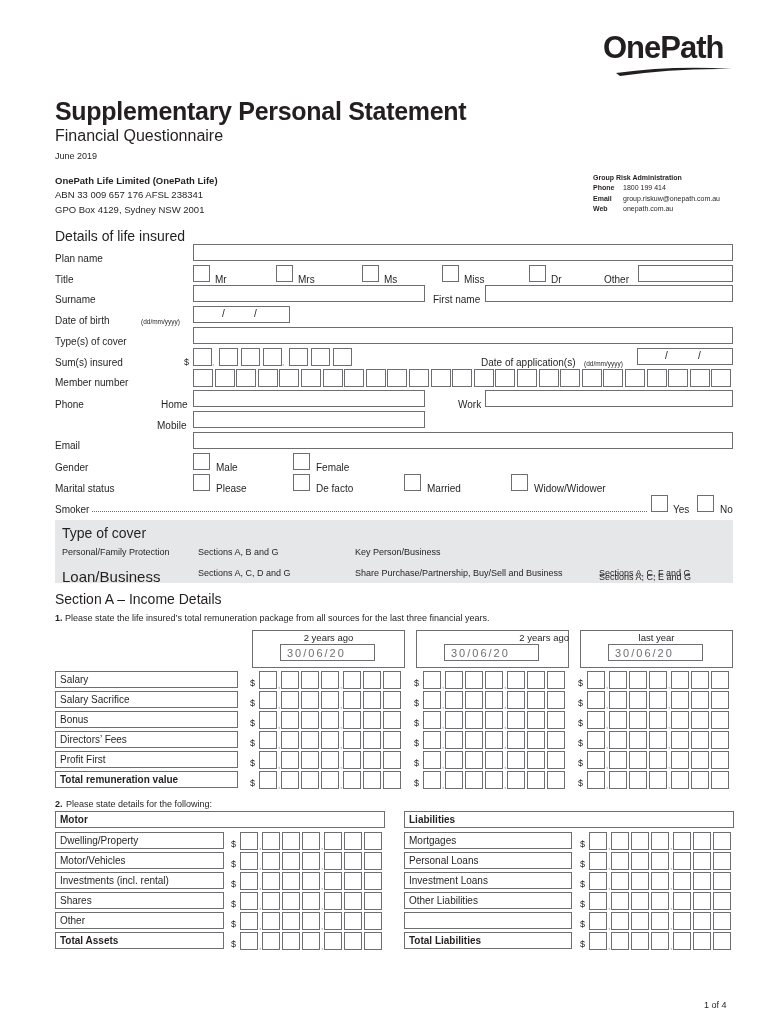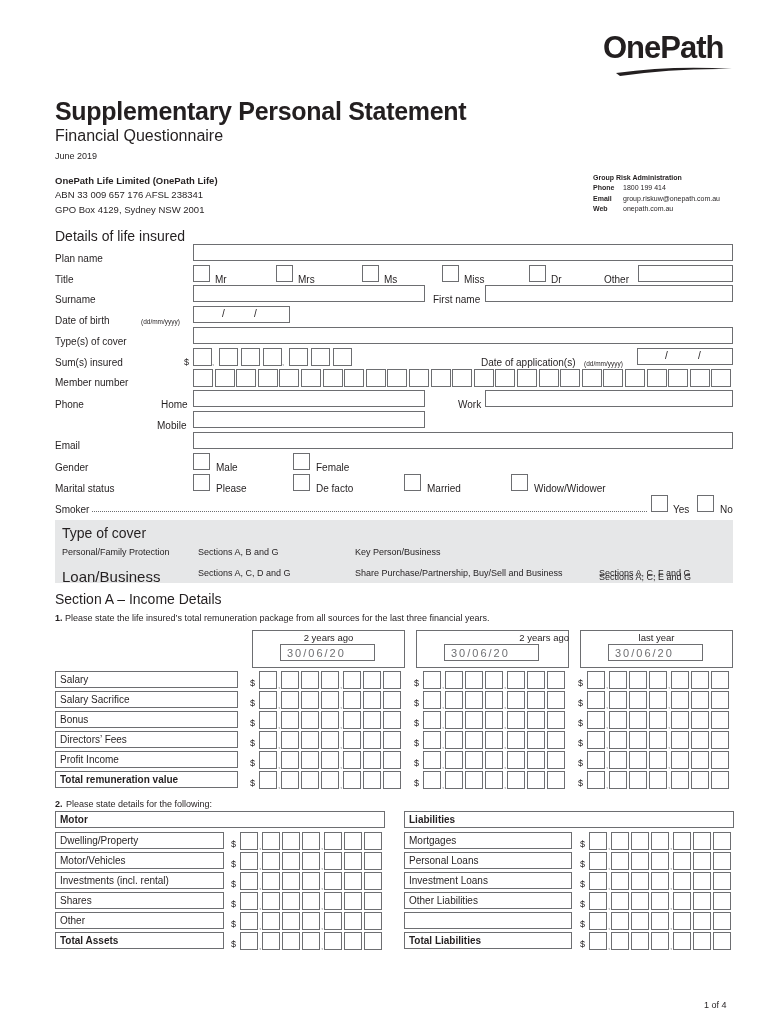--- a/index.html
+++ b/index.html
@@ -309,21 +309,21 @@
     <div class="dollar" style="left:578px;top:738px;">$</div>
     <div class="digit" style="left:587px;top:731px;width:18px;height:18px;"></div>
     <div class="digit" style="left:609px;top:731px;width:18px;height:18px;"></div>
     <div class="digit" style="left:629px;top:731px;width:18px;height:18px;"></div>
     <div class="digit" style="left:649px;top:731px;width:18px;height:18px;"></div>
     <div class="digit" style="left:671px;top:731px;width:18px;height:18px;"></div>
     <div class="digit" style="left:691px;top:731px;width:18px;height:18px;"></div>
     <div class="digit" style="left:711px;top:731px;width:18px;height:18px;"></div>
     <div class="comma" style="left:606px;top:741px;">,</div>
     <div class="comma" style="left:668px;top:741px;">,</div>
-    <div class="rowlbl" style="left:55px;top:751px;width:183px;">Profit Income</div>
+    <div class="rowlbl" style="left:55px;top:751px;width:183px;">Profit First</div>
     <div class="dollar" style="left:250px;top:758px;">$</div>
     <div class="digit" style="left:259px;top:751px;width:18px;height:18px;"></div>
     <div class="digit" style="left:281px;top:751px;width:18px;height:18px;"></div>
     <div class="digit" style="left:301px;top:751px;width:18px;height:18px;"></div>
     <div class="digit" style="left:321px;top:751px;width:18px;height:18px;"></div>
     <div class="digit" style="left:343px;top:751px;width:18px;height:18px;"></div>
     <div class="digit" style="left:363px;top:751px;width:18px;height:18px;"></div>
     <div class="digit" style="left:383px;top:751px;width:18px;height:18px;"></div>
     <div class="comma" style="left:278px;top:761px;">,</div>
     <div class="comma" style="left:340px;top:761px;">,</div>

